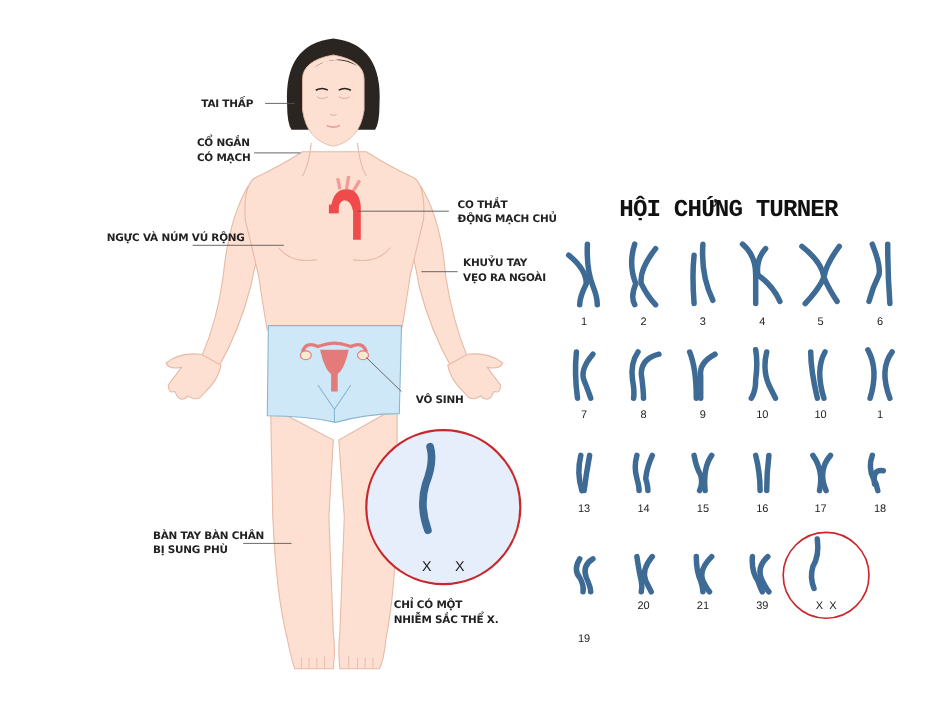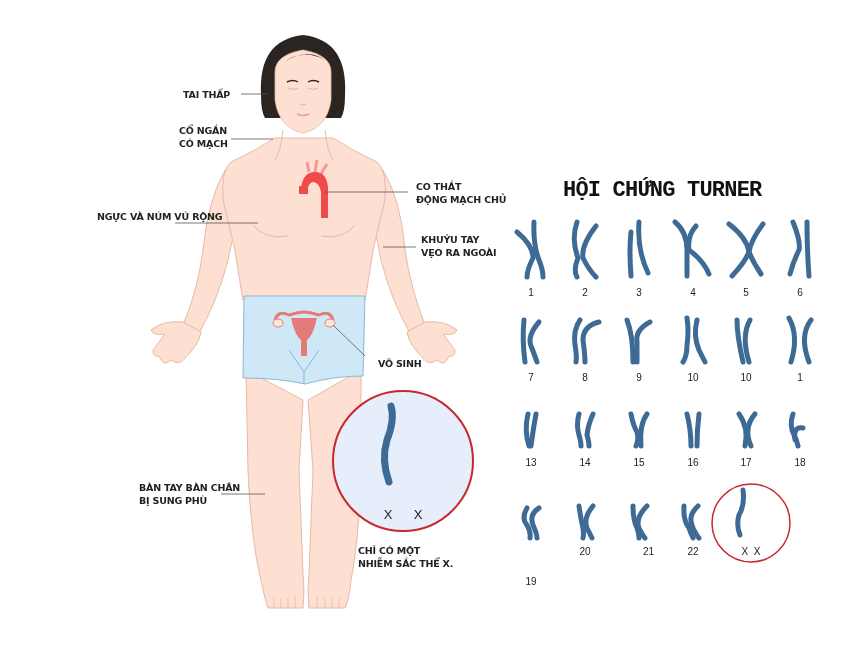--- a/index.html
+++ b/index.html
@@ -194,16 +194,16 @@
 
   <div class="chromo-num" style="left:513px; top:457px;">13</div>
   <div class="chromo-num" style="left:567px; top:457px;">14</div>
   <div class="chromo-num" style="left:621px; top:457px;">15</div>
   <div class="chromo-num" style="left:675px; top:457px;">16</div>
   <div class="chromo-num" style="left:728px; top:457px;">17</div>
   <div class="chromo-num" style="left:782px; top:457px;">18</div>
 
   <div class="chromo-num" style="left:513px; top:546px;margin-top:30px;">19</div>
   <div class="chromo-num" style="left:567px; top:546px;">20</div>
-  <div class="chromo-num" style="left:621px; top:546px;text-align:right;">21</div>
-  <div class="chromo-num" style="left:675px; top:546px;">22</div>
+  <div class="chromo-num" style="left:621px; top:546px;">21</div>
+  <div class="chromo-num" style="left:675px; top:546px;">39</div>
   <div class="chromo-num" style="left:718px; top:546px; width:60px; white-space:pre;">X  X</div>
 </div>
 
 </body></html>

